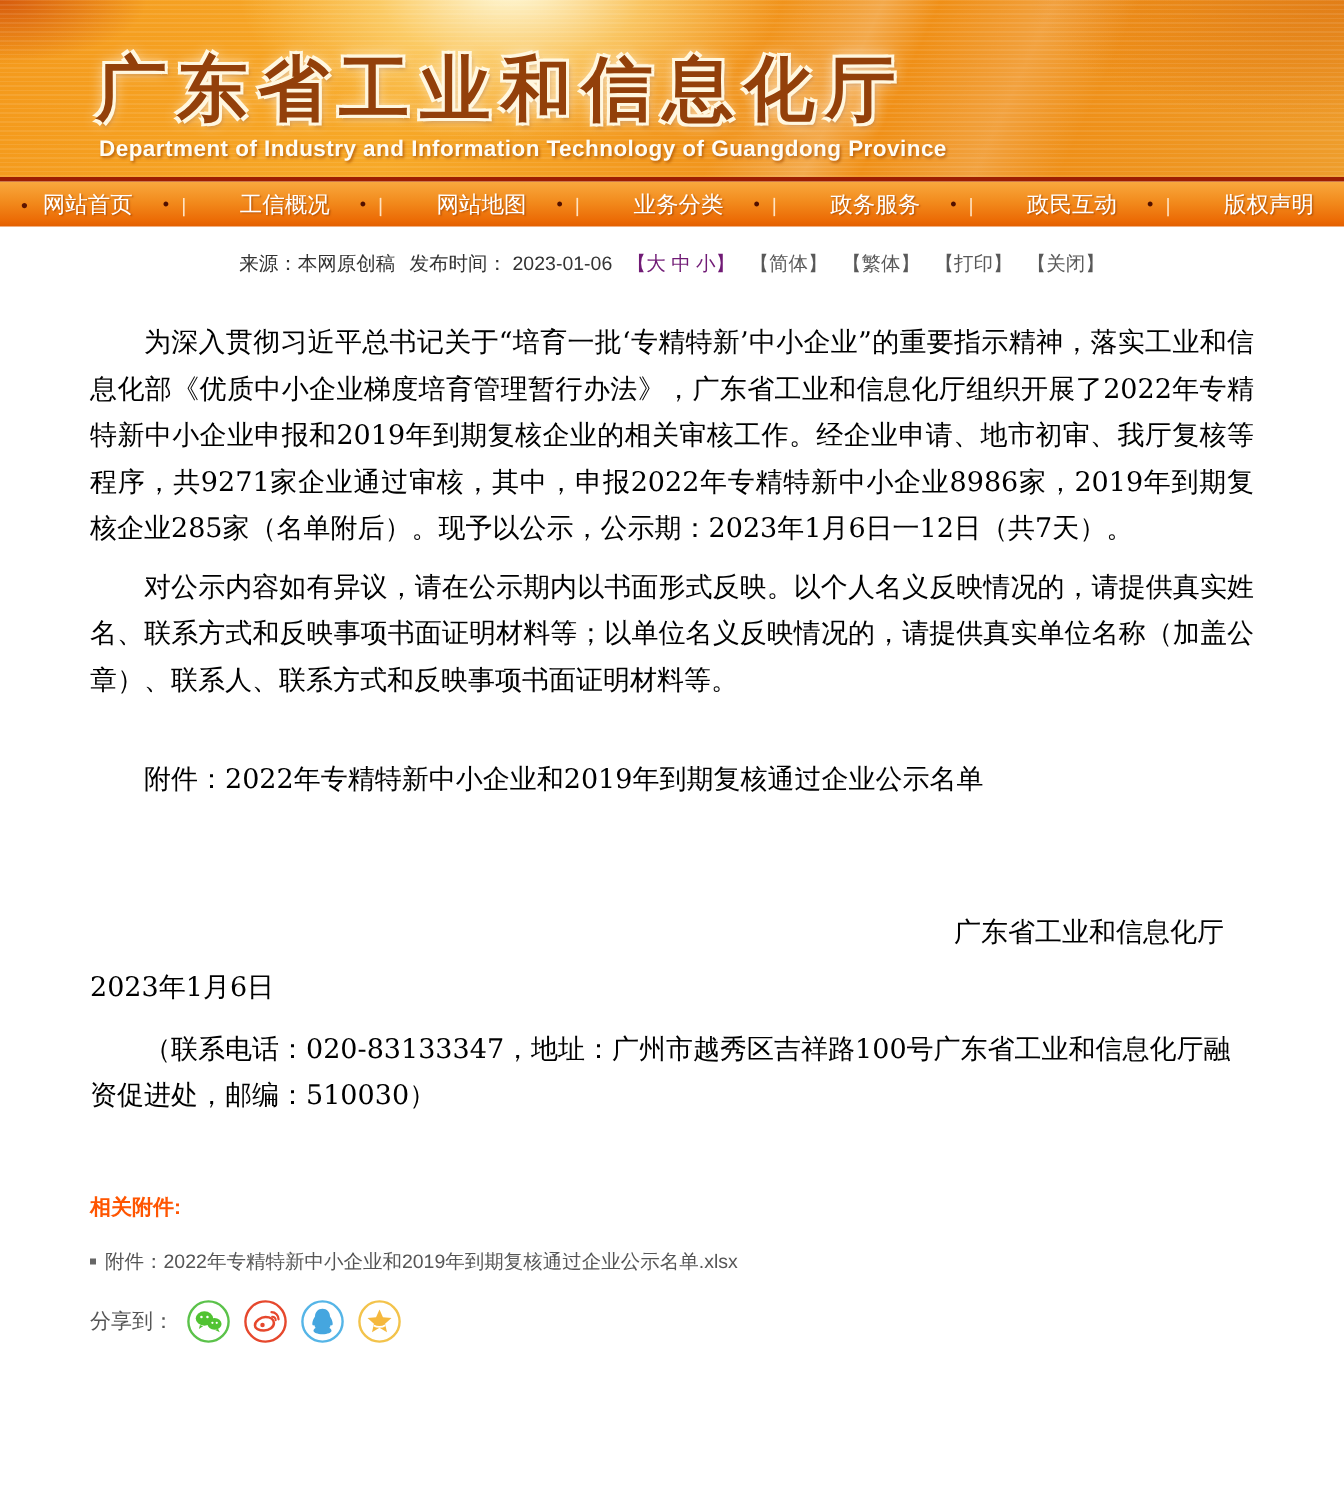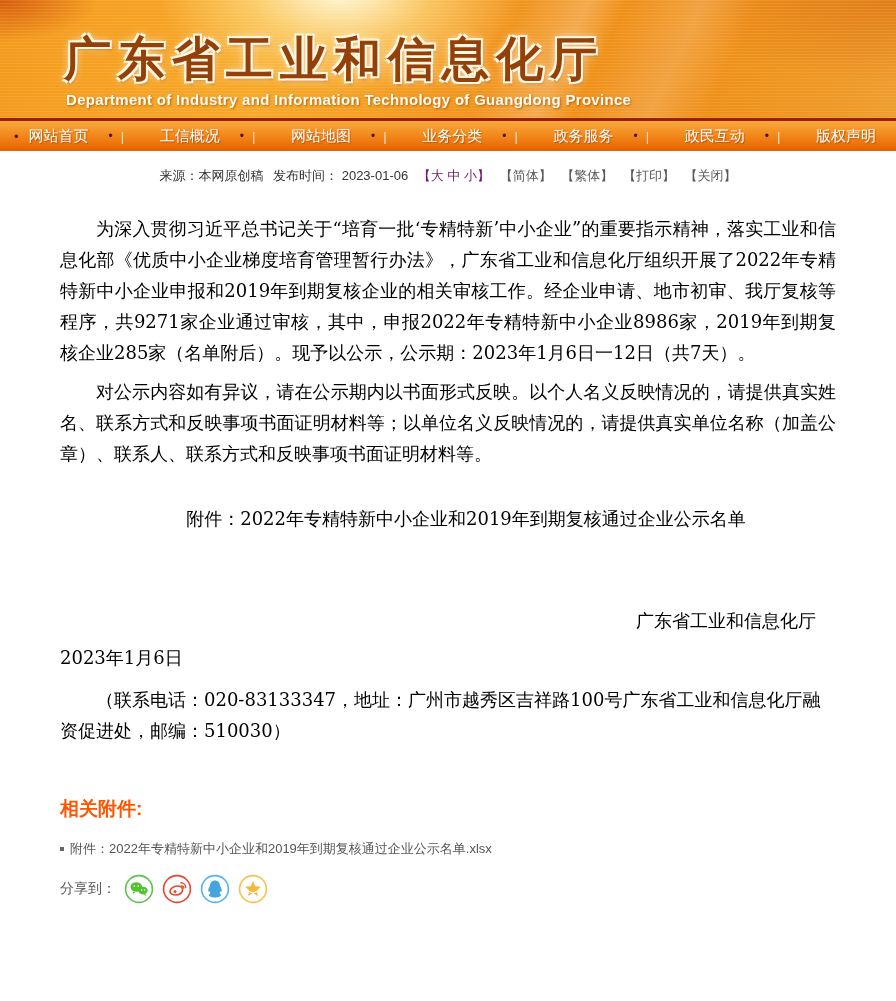--- a/index.html
+++ b/index.html
@@ -63,26 +63,26 @@
     font-size:22px; line-height:1.45; font-weight:bold; color:#111;
   }
   .meta { margin-top:16px; text-align:center; font-size:13px; color:#333; }
   .meta span { margin:0 3px; }
   .meta .m-dim { color:#701a75; }
   .meta .m-btn { color:#595959; cursor:pointer; }
 
   .body-text { margin-top:28px; font-family:"DejaVu Serif","Liberation Serif",serif; font-size:18px; line-height:31px; color:#000; text-align:justify; }
   .body-text p { text-indent:2em; margin:0; }
   .body-text p + p { margin-top:8px; }
-  .attach-line { margin-top:38px; font-family:"DejaVu Serif","Liberation Serif",serif; font-size:18px; color:#000; text-indent:2em;text-align:center; }
+  .attach-line { margin-top:38px; font-family:"DejaVu Serif","Liberation Serif",serif; font-size:18px; color:#000; text-indent:2em; }
   .signature { margin-top:78px; text-align:right; padding-right:20px; font-family:"DejaVu Serif","Liberation Serif",serif; font-size:18px; color:#000; }
   .sign-date { margin-top:13px; padding-right:60px; font-family:"DejaVu Serif","Liberation Serif",serif; font-size:18px; color:#000; }
   .contact { margin-top:14px; font-family:"DejaVu Serif","Liberation Serif",serif; font-size:18px; line-height:31px; color:#000; text-indent:2em; }
 
-  .related-heading { margin-top:50px; font-size:19px; font-weight:bold; color:#ff5500; }
+  .related-heading { margin-top:50px; font-size:14px; font-weight:bold; color:#ff5500; }
   .related-item { margin-top:18px; font-size:13px; color:#555; display:flex; align-items:center; cursor:pointer; }
   .related-item .sq { width:4px; height:4px; background:#666; margin-right:6px; flex:0 0 auto; }
   .related-item a { color:#555; text-decoration:none; }
 
   .share-row { margin-top:16px; display:flex; align-items:center; }
   .share-label { font-size:14px; color:#555; margin-right:8px; }
   .share-icon { width:30px; height:30px; margin-right:8px; cursor:pointer; }
 
   
   .footer-bar {

